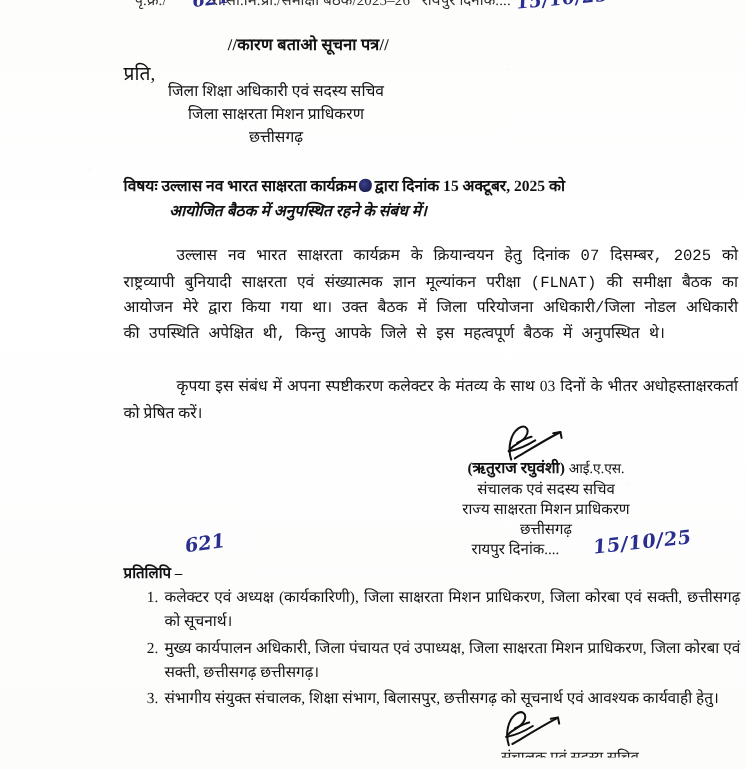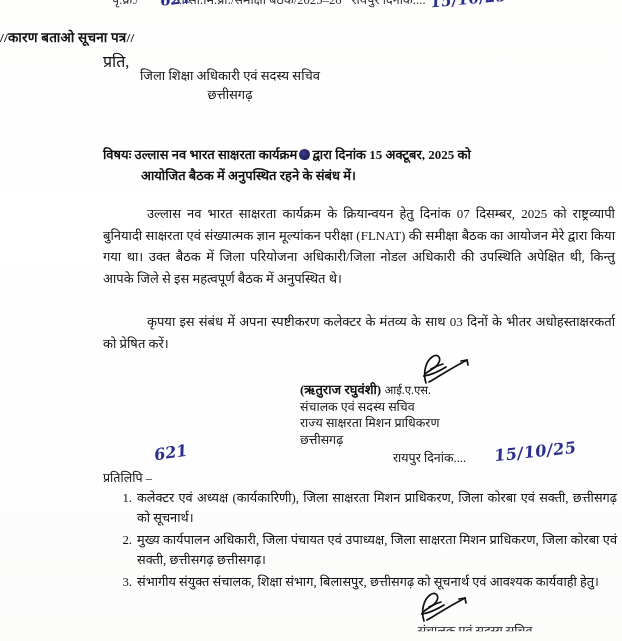--- a/index.html
+++ b/index.html
@@ -50,65 +50,66 @@
     position:absolute;left:430px;top:-10px;
     font-family:"DejaVu Serif",serif;
     font-size:15px;color:#2a2f8f;
     transform:rotate(-5deg) skewX(-8deg);
     font-weight:700;letter-spacing:.4px;
   }
 
   
   .title{
     position:absolute;left:0;top:28px;width:514px;
+    text-align:center;
     font-size:13.5px;font-weight:700;
     letter-spacing:.2px;
   }
   
   .to-label{position:absolute;left:103px;top:50px;font-size:16px;}
   .addr{
     position:absolute;left:140px;top:66px;
     font-size:13px;line-height:19px;
   }
   .addr div{white-space:nowrap;text-align:center;}
 
   
   .subject{
     position:absolute;left:103px;top:144px;width:512px;
     font-size:13px;line-height:21px;font-weight:700;
     text-align:justify;
   }
-  .subject .l2{display:block;padding-left:38px;}
+  .subject .l2{display:block;padding-left:38px;font-style:italic;}
   .inkblot{
     display:inline-block;width:11px;height:11px;
     vertical-align:-1px;margin:0 2px;
     background:radial-gradient(ellipse at 42% 38%, #3b3f8c 0%, #23265e 55%, #171a45 100%);
     border-radius:48% 56% 44% 52% / 52% 44% 58% 46%;
     transform:rotate(-12deg);
   }
 
   
   .para{
     position:absolute;left:103px;width:512px;
     font-size:13px;line-height:21.5px;
     text-align:justify;
     text-justify:inter-word;
   }
-  .para.p1{top:203px;text-indent:44px;}
+  .para.p1{top:203px;text-indent:44px;font-family:Liberation Mono, monospace;}
   .para.p2{top:311px;text-indent:44px;}
 
   
   .sig-mark{
     position:absolute;left:412px;top:352px;
     width:62px;height:34px;
     z-index:2;
   }
   .sig-block{
     position:absolute;left:300px;top:382px;width:310px;
-    text-align:left;font-size:12.5px;line-height:16.5px;
+    text-align:center;font-size:12.5px;line-height:16.5px;
   }
   .sig-name{font-weight:700;font-size:13px;}
   .sig-name .ias{font-weight:400;font-size:11.5px;}
 
   
   .ref-line{
     position:absolute;left:103px;top:449px;
     font-size:12.5px;white-space:nowrap;letter-spacing:.1px;
   }
   .ref-hand{
@@ -118,21 +119,21 @@
     transform:rotate(-8deg) skewX(-10deg);
   }
   .ref-city{position:absolute;left:393px;top:449px;font-size:12.5px;white-space:nowrap;}
   .ref-date-hand{
     position:absolute;left:494px;top:442px;
     font-family:"DejaVu Serif",serif;
     font-size:16px;color:#2a2f8f;font-weight:700;
     letter-spacing:.5px;
     transform:rotate(-6deg) skewX(-9deg);
   }
-  .copy-label{position:absolute;left:103px;top:469px;font-size:12.5px;}
+  .copy-label{position:absolute;left:103px;top:469px;font-size:12.5px;font-weight:bold;}
 
   
   .cc-list{
     position:absolute;left:112px;top:488px;width:505px;
     margin:0;padding:0;list-style:none;
     font-size:12.8px;line-height:20px;
   }
   .cc-list li{
     position:relative;padding-left:25px;margin-bottom:2px;
     text-align:justify;
@@ -164,20 +165,21 @@
     </span>
     <span class="cut-top-hand">621</span>
     <span class="cut-top-date">15/10/25</span>
   </div>
 
   <div class="title">//कारण बताओ सूचना पत्र//</div>
 
   <div class="to-label">प्रति,</div>
   <div class="addr">
     <div>जिला शिक्षा अधिकारी एवं सदस्य सचिव</div>
+    <div>जिला साक्षरता मिशन प्राधिकरण</div>
     <div>छत्तीसगढ़</div>
   </div>
 
   <div class="subject">
     <span>विषयः</span>
     <span>उल्लास नव भारत साक्षरता कार्यक्रम</span><span class="inkblot"></span><span>द्वारा दिनांक 15 अक्टूबर, 2025 को</span>
     <span class="l2">आयोजित बैठक में अनुपस्थित रहने के संबंध में।</span>
   </div>
 
   <div class="para p1">उल्लास नव भारत साक्षरता कार्यक्रम के क्रियान्वयन हेतु दिनांक 07 दिसम्बर, 2025 को राष्ट्रव्यापी बुनियादी साक्षरता एवं संख्यात्मक ज्ञान मूल्यांकन परीक्षा (FLNAT) की समीक्षा बैठक का आयोजन मेरे द्वारा किया गया था। उक्त बैठक में जिला परियोजना अधिकारी/जिला नोडल अधिकारी की उपस्थिति अपेक्षित थी, किन्तु आपके जिले से इस महत्वपूर्ण बैठक में अनुपस्थित थे।</div>

